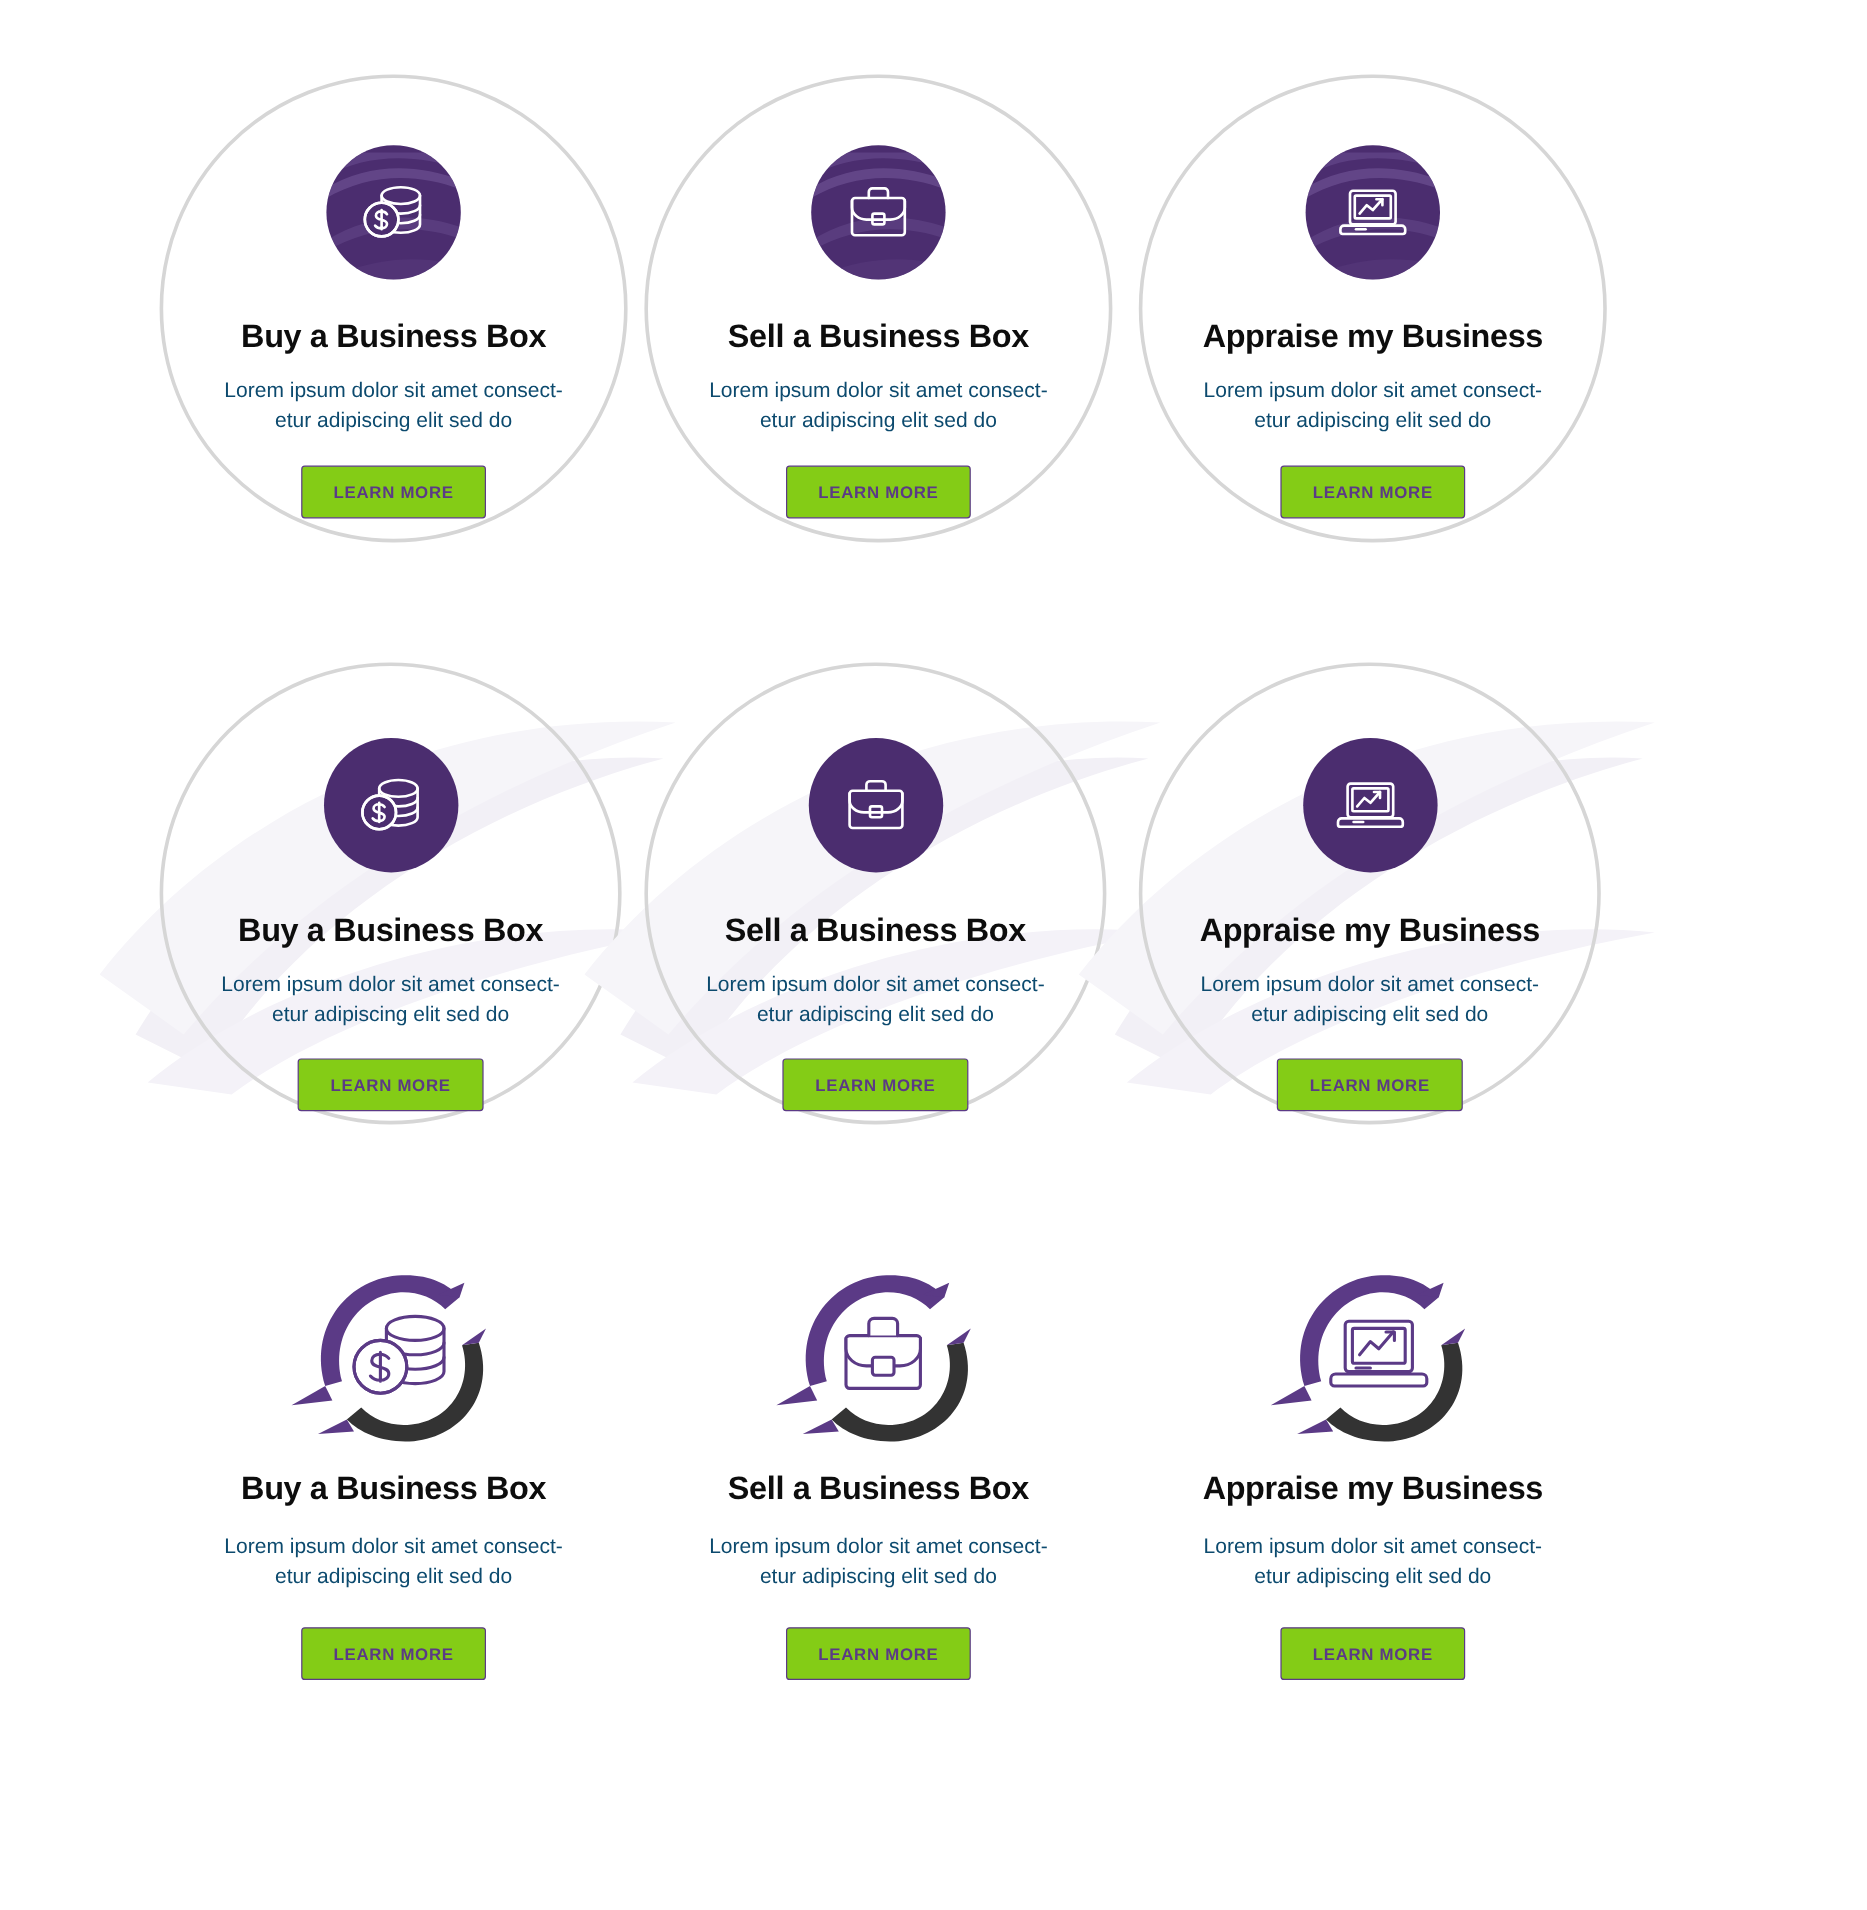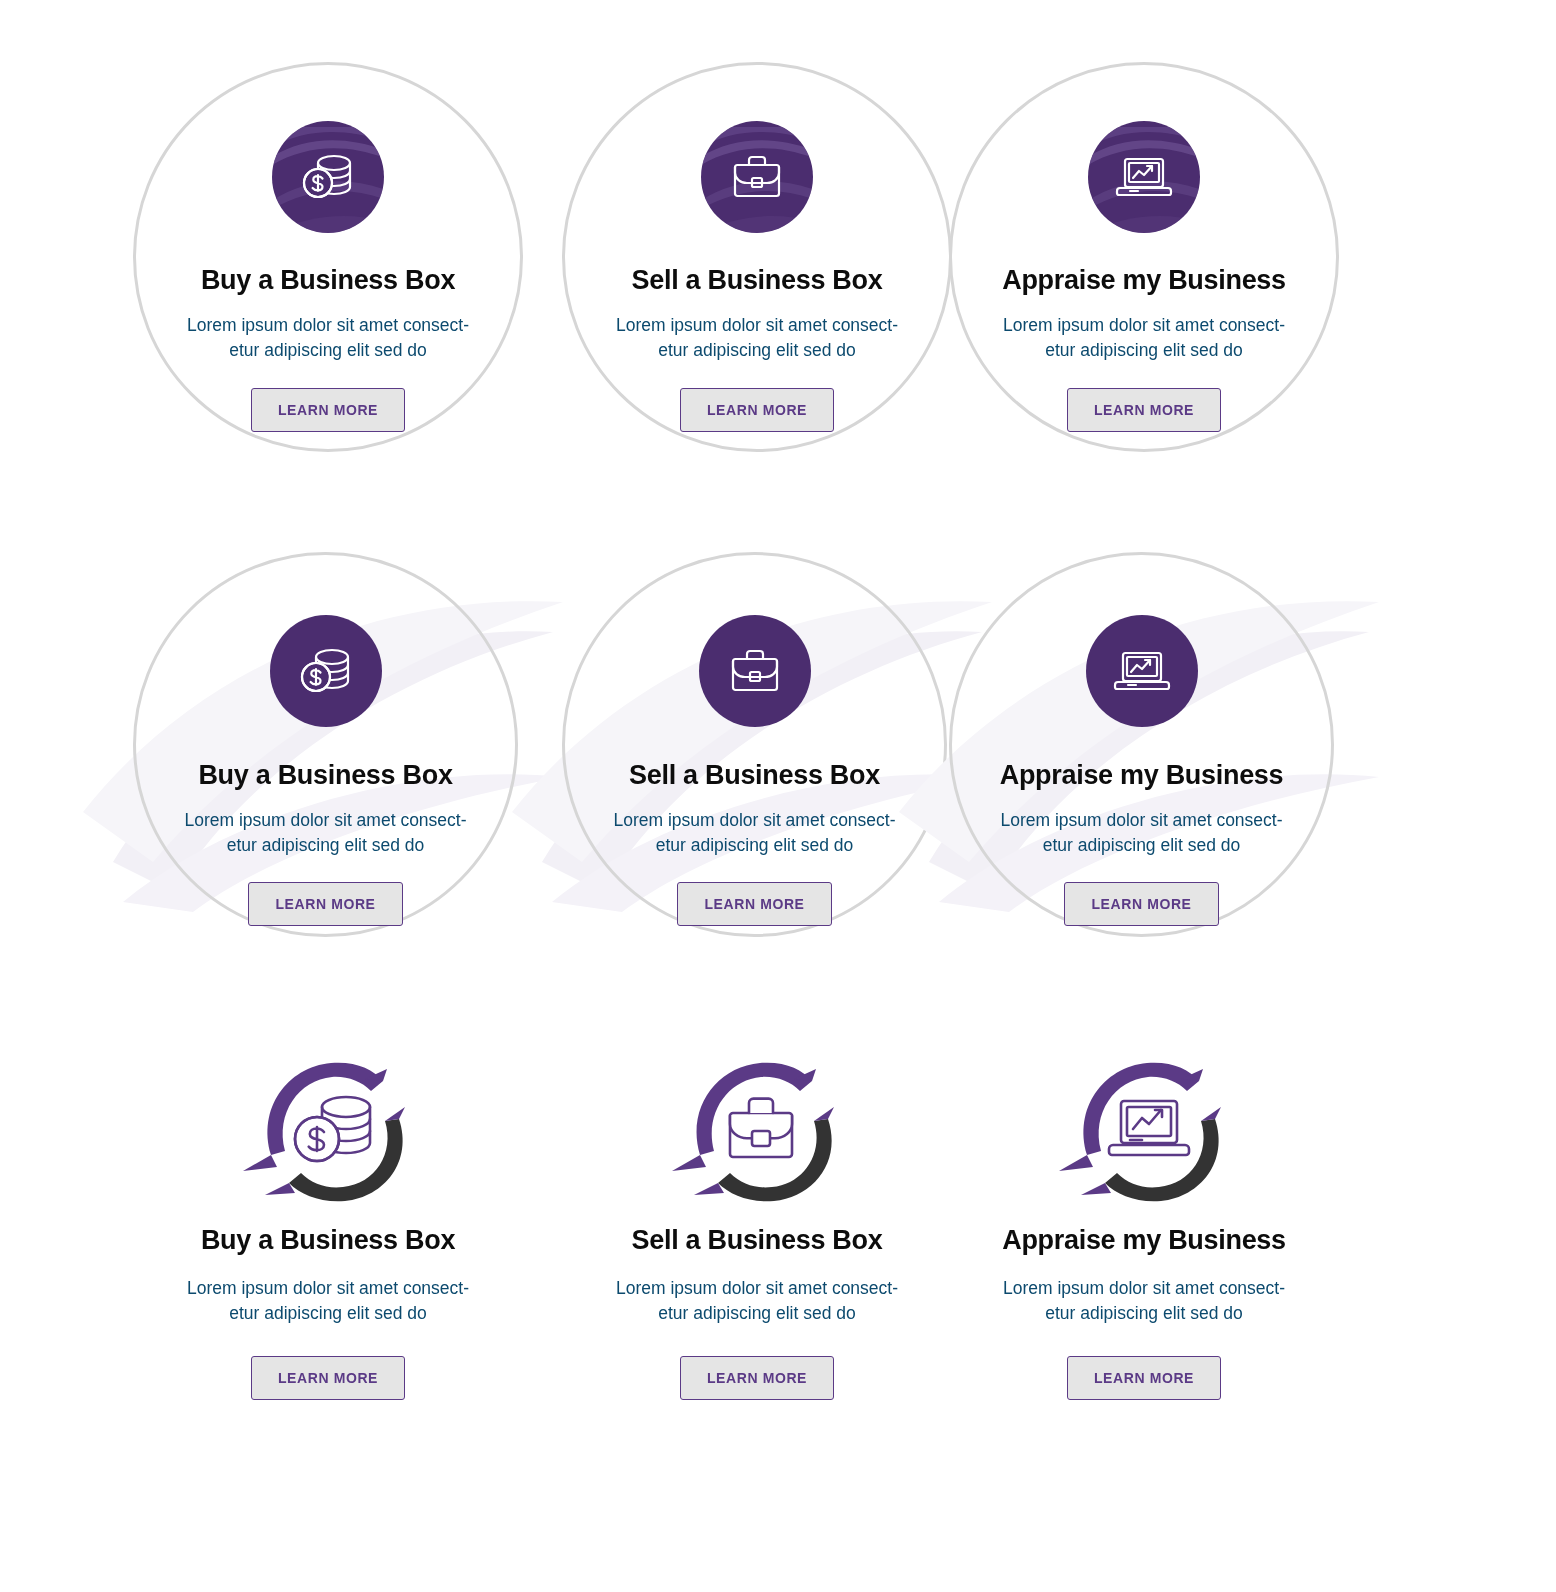--- a/index.html
+++ b/index.html
@@ -16,21 +16,21 @@
   .board { position: relative; width: 1556px; height: 1592px; text-decoration: underline; }
 
   
   .row { position: absolute; left: 0; width: 1556px; display: flex; }
   .row-1 { top: 62px;   height: 420px; }
   .row-2 { top: 552px;  height: 420px; }
   .row-3 { top: 1035px; height: 400px; }
 
   .cell { position: relative; width: 415px; height: 100%; }
   .cell.c0 { left: 133px; }
-  .cell.c1 { left: 147px; }
+  .cell.c1 { left: 122px; }
   .cell.c2 { left: 119px; }
 
   
   .circle-card {
     position: absolute;
     left: 0; top: 0;
     width: 390px; height: 390px;
     border: 3px solid #d6d6d6;
     border-radius: 50%;
     background: transparent;
@@ -85,21 +85,21 @@
   .desc {
     font-size: 17.5px;
     line-height: 25px;
     color: #0c4a6e;
     text-align: center;
     width: 300px;
   }
   .btn {
     border: 1.5px solid #5b3a86;
     border-radius: 3px;
-    background: #e5e5e5;
+    background: #84cc16;
     color: #5b3a86;
     font-size: 14px;
     font-weight: bold;
     letter-spacing: 0.6px;
     padding: 13px 26px;
     cursor: pointer;
     font-family: "Liberation Sans", sans-serif;
     white-space: nowrap;
     text-align: right;
   }

